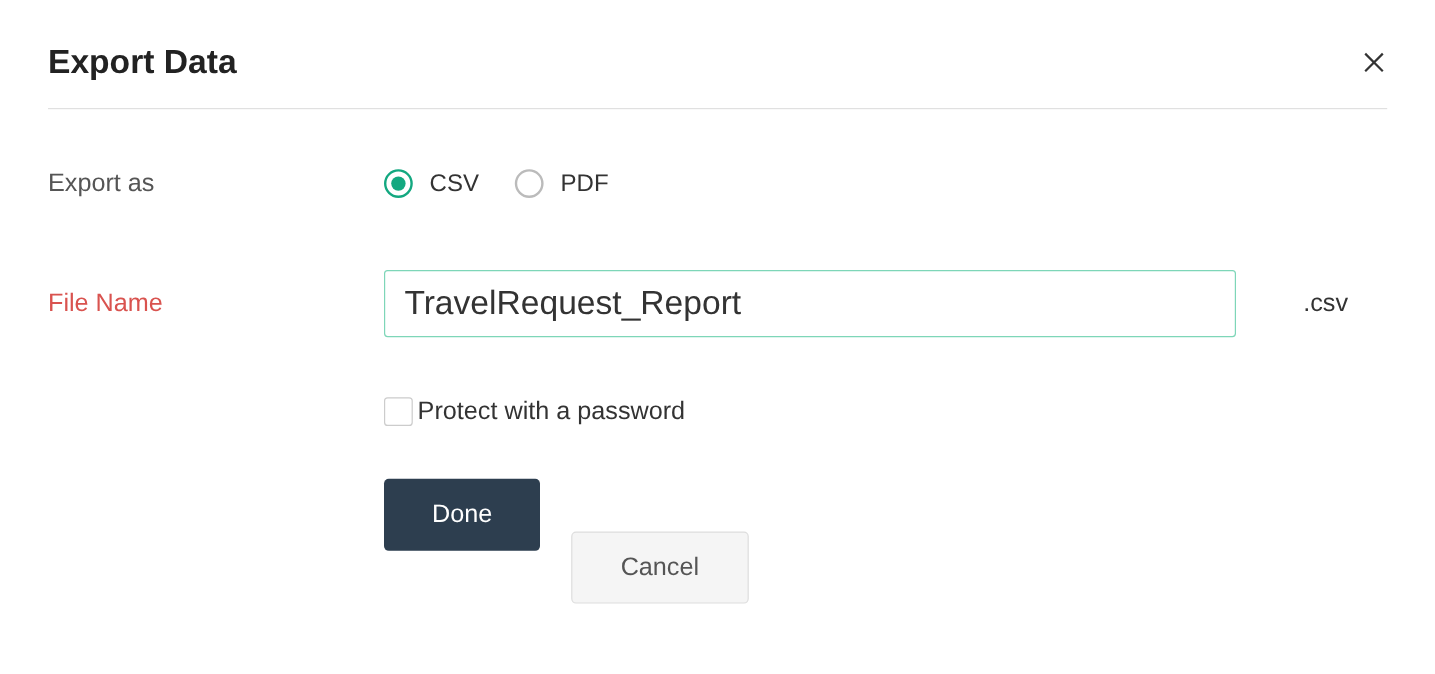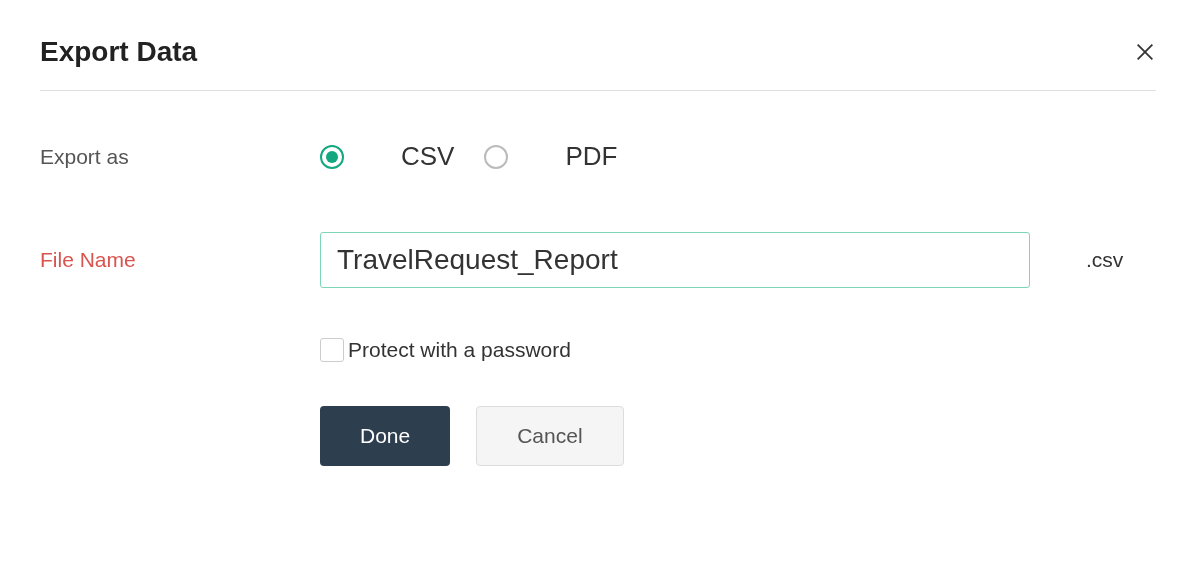--- a/index.html
+++ b/index.html
@@ -92,23 +92,22 @@
     .radio-circle.selected {
       border-color: #13a880;
     }
     .radio-dot {
       width: 12px;
       height: 12px;
       background: #13a880;
       border-radius: 50%;
     }
     .radio-label {
-      font-size: 26px;
-      color: #333;
-      margin-left: 43px;
+      font-size: 20px;
+      color: #333;
     }
     .text-input {
       width: 710px;
       height: 56px;
       padding: 0 16px;
       font-size: 28px;
       color: #333;
       border: 1px solid #7ed6b8;
       border-radius: 3px;
       outline: none;
@@ -155,20 +154,21 @@
       text-align: center;
     }
     .btn-primary {
       background: #2d3e4f;
       color: #fff;
     }
     .btn-secondary {
       background: #f5f5f5;
       color: #555;
       border: 1px solid #ddd;
+      margin-top: 44px;
     }
   </style>
 </head>
 <body>
 
 <div class="header">
   <div class="title">Export Data</div>
   <div class="close-btn">
     <svg viewBox="0 0 24 24" fill="none" stroke="currentColor" stroke-width="2">
       <line x1="4" y1="4" x2="20" y2="20"></line>

